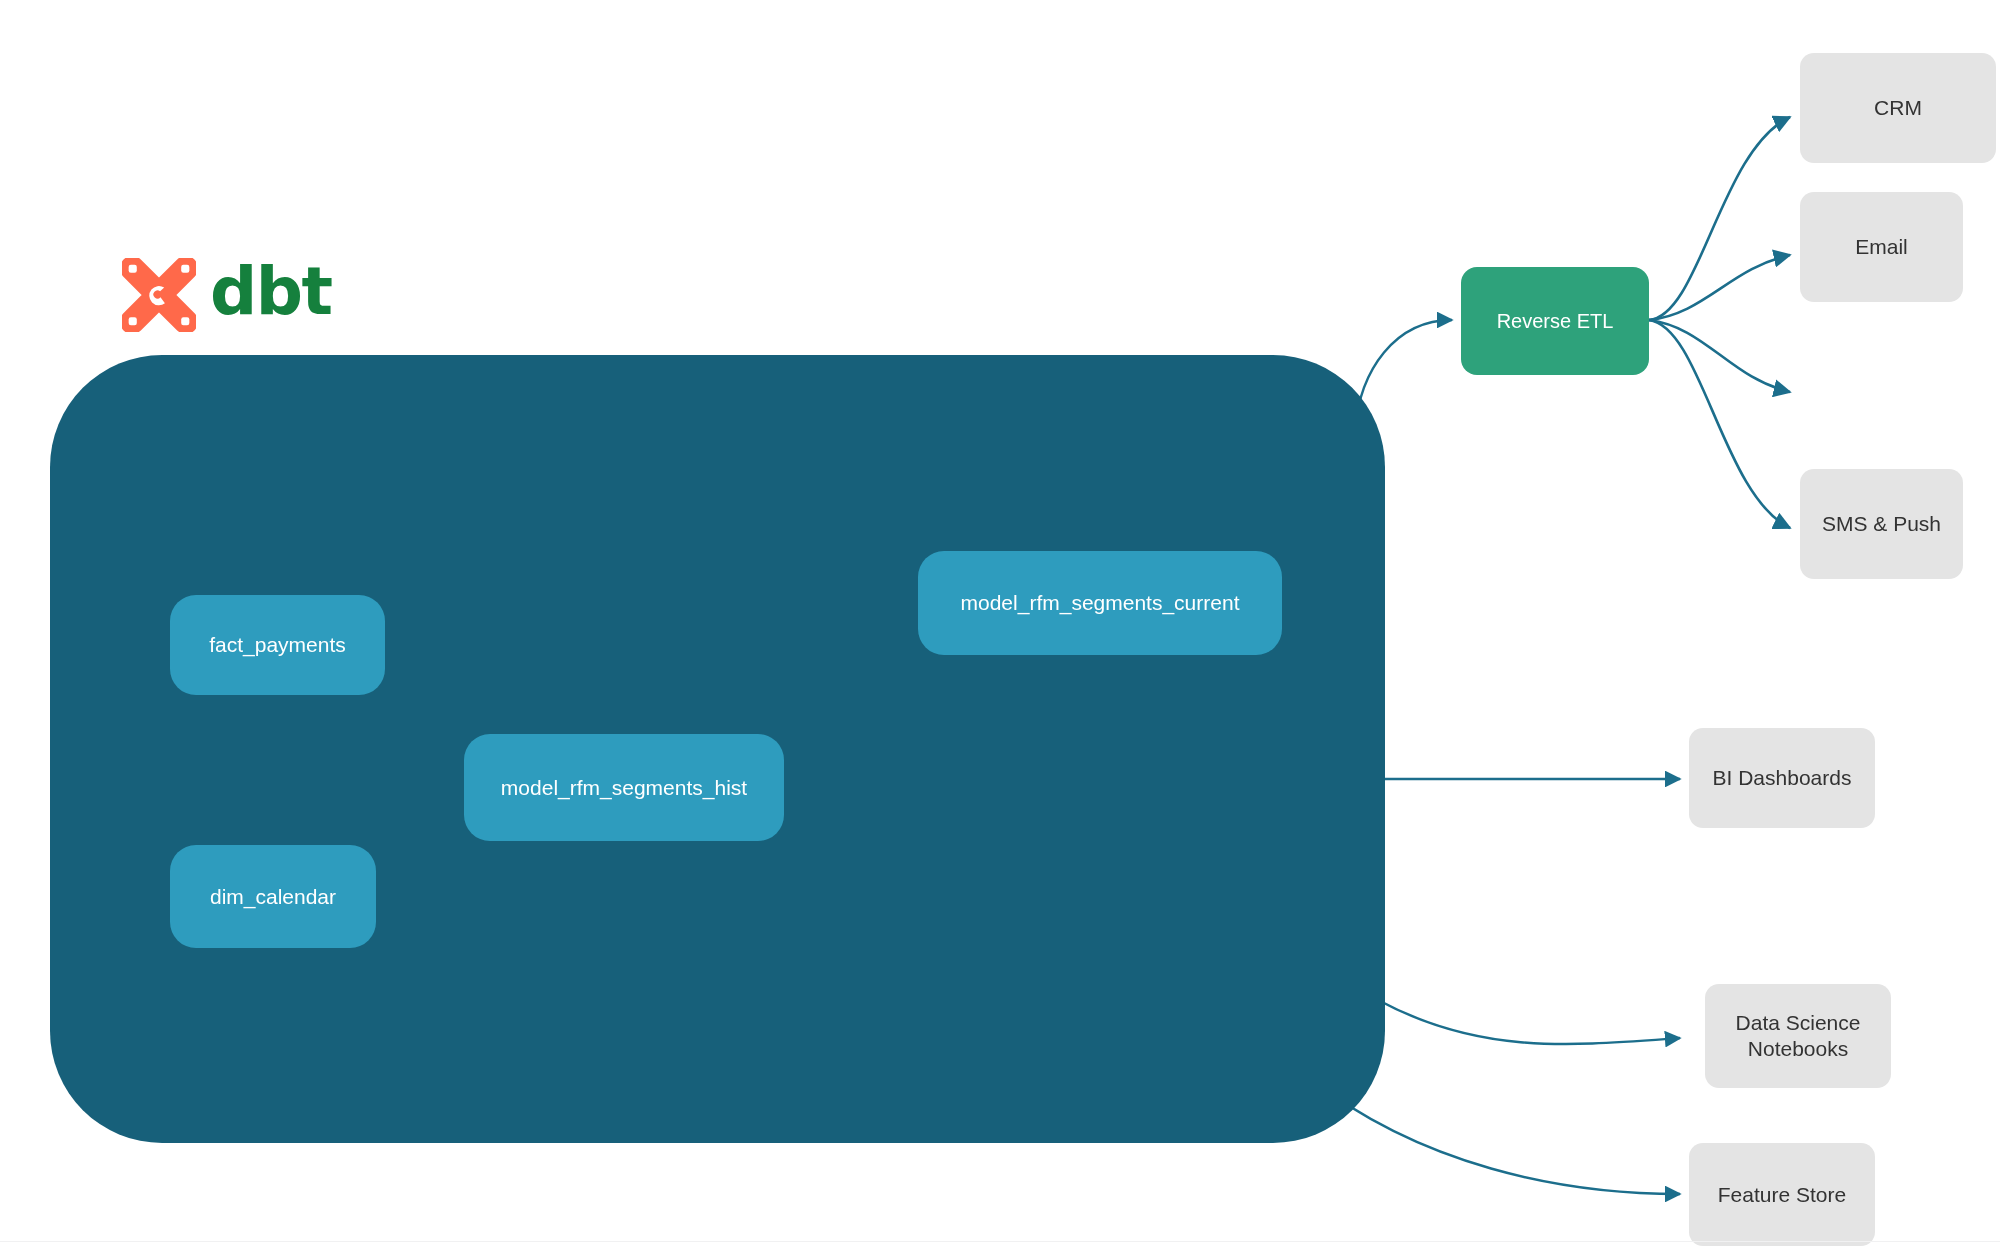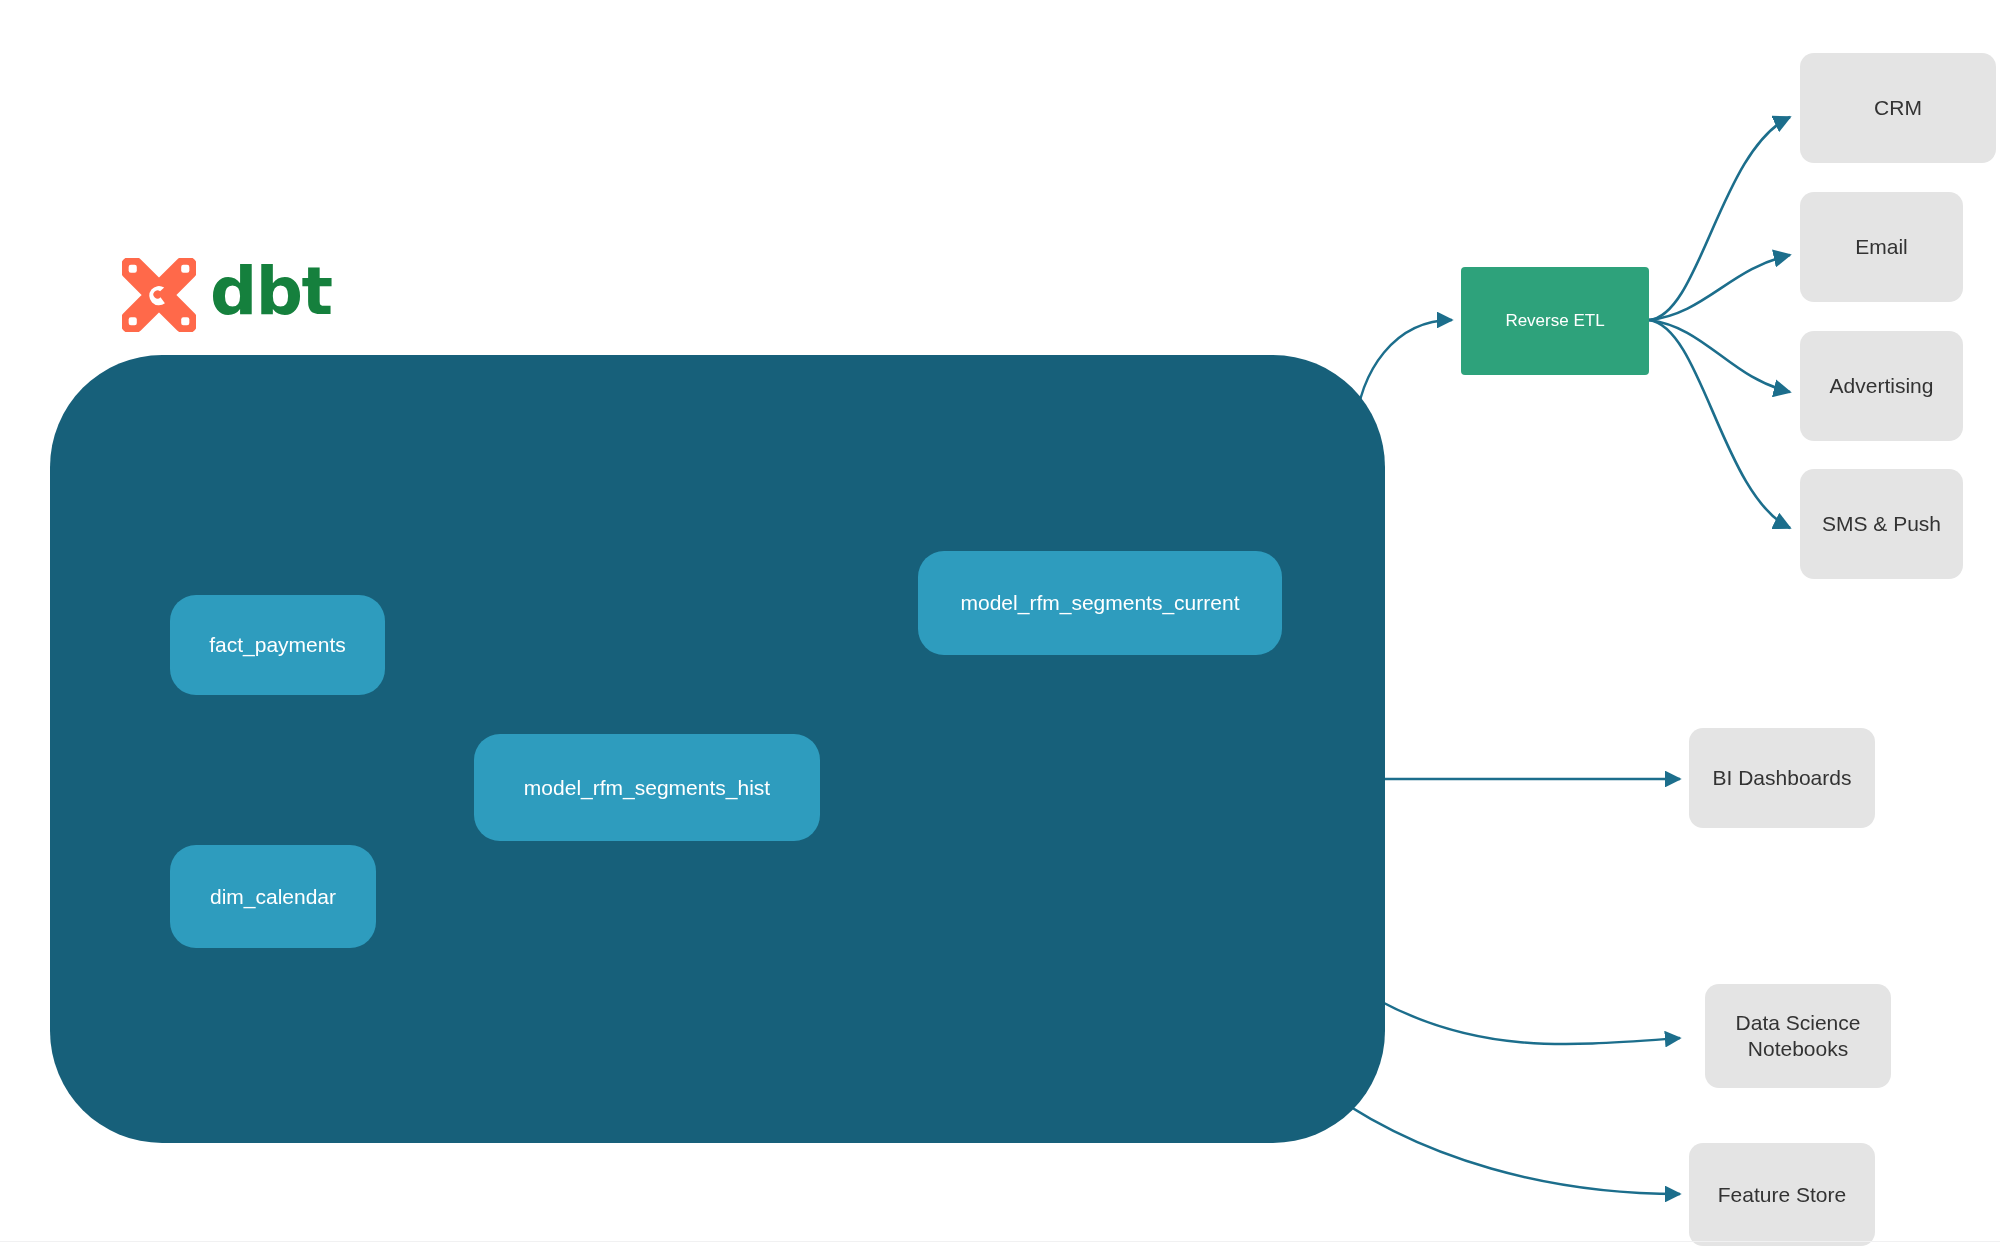--- a/index.html
+++ b/index.html
@@ -90,35 +90,35 @@
 
   .node-model {
     background: #2e9cbe;
     color: #ffffff;
     font-size: 21px;
   }
 
   .node-service {
     background: #2ea27b;
     color: #ffffff;
-    font-size: 17px;
-    border-radius: 4px;
+    font-size: 20px;
+    border-radius: 16px;
   }
 
   .node-dest {
     background: #e4e4e4;
     color: #333333;
     font-size: 21px;
     border-radius: 14px;
   }
 
   
   #node-fact-payments      { left: 170px; top: 595px;  width: 215px; height: 100px; }
   #node-dim-calendar       { left: 170px; top: 845px;  width: 206px; height: 103px; }
-  #node-hist               { left: 474px; top: 734px;  width: 346px; height: 107px; }
+  #node-hist               { left: 464px; top: 734px;  width: 320px; height: 107px; }
   #node-current            { left: 918px; top: 551px;  width: 364px; height: 104px; }
   #node-reverse-etl        { left: 1461px; top: 267px; width: 188px; height: 108px; }
 
   #node-crm                { left: 1800px; top: 53px;  width: 196px; height: 110px; }
   #node-email              { left: 1800px; top: 192px; width: 163px; height: 110px; }
   #node-advertising        { left: 1800px; top: 331px; width: 163px; height: 110px; }
   #node-sms-push           { left: 1800px; top: 469px; width: 163px; height: 110px; }
 
   #node-bi-dashboards      { left: 1689px; top: 728px;  width: 186px; height: 100px; }
   #node-ds-notebooks       { left: 1689px; top: 984px;  width: 186px; height: 104px; margin-left: 16px; }
@@ -186,21 +186,20 @@
   <div class="node node-model" id="node-hist">model_rfm_segments_hist</div>
 
   <div class="node node-model" id="node-current">model_rfm_segments_current</div>
 
   <div class="node node-service" id="node-reverse-etl">Reverse ETL</div>
 
   <div class="node node-dest" id="node-crm">CRM</div>
 
   <div class="node node-dest" id="node-email">Email</div>
 
-  <div class="node node-dest" id="node-advertising">Advertising</div>
 
   <div class="node node-dest" id="node-sms-push">SMS &amp; Push</div>
 
   <div class="node node-dest" id="node-bi-dashboards">BI Dashboards</div>
 
   <div class="node node-dest" id="node-ds-notebooks">
     <div>
       <div>Data Science</div>
       <div>Notebooks</div>
     </div>

